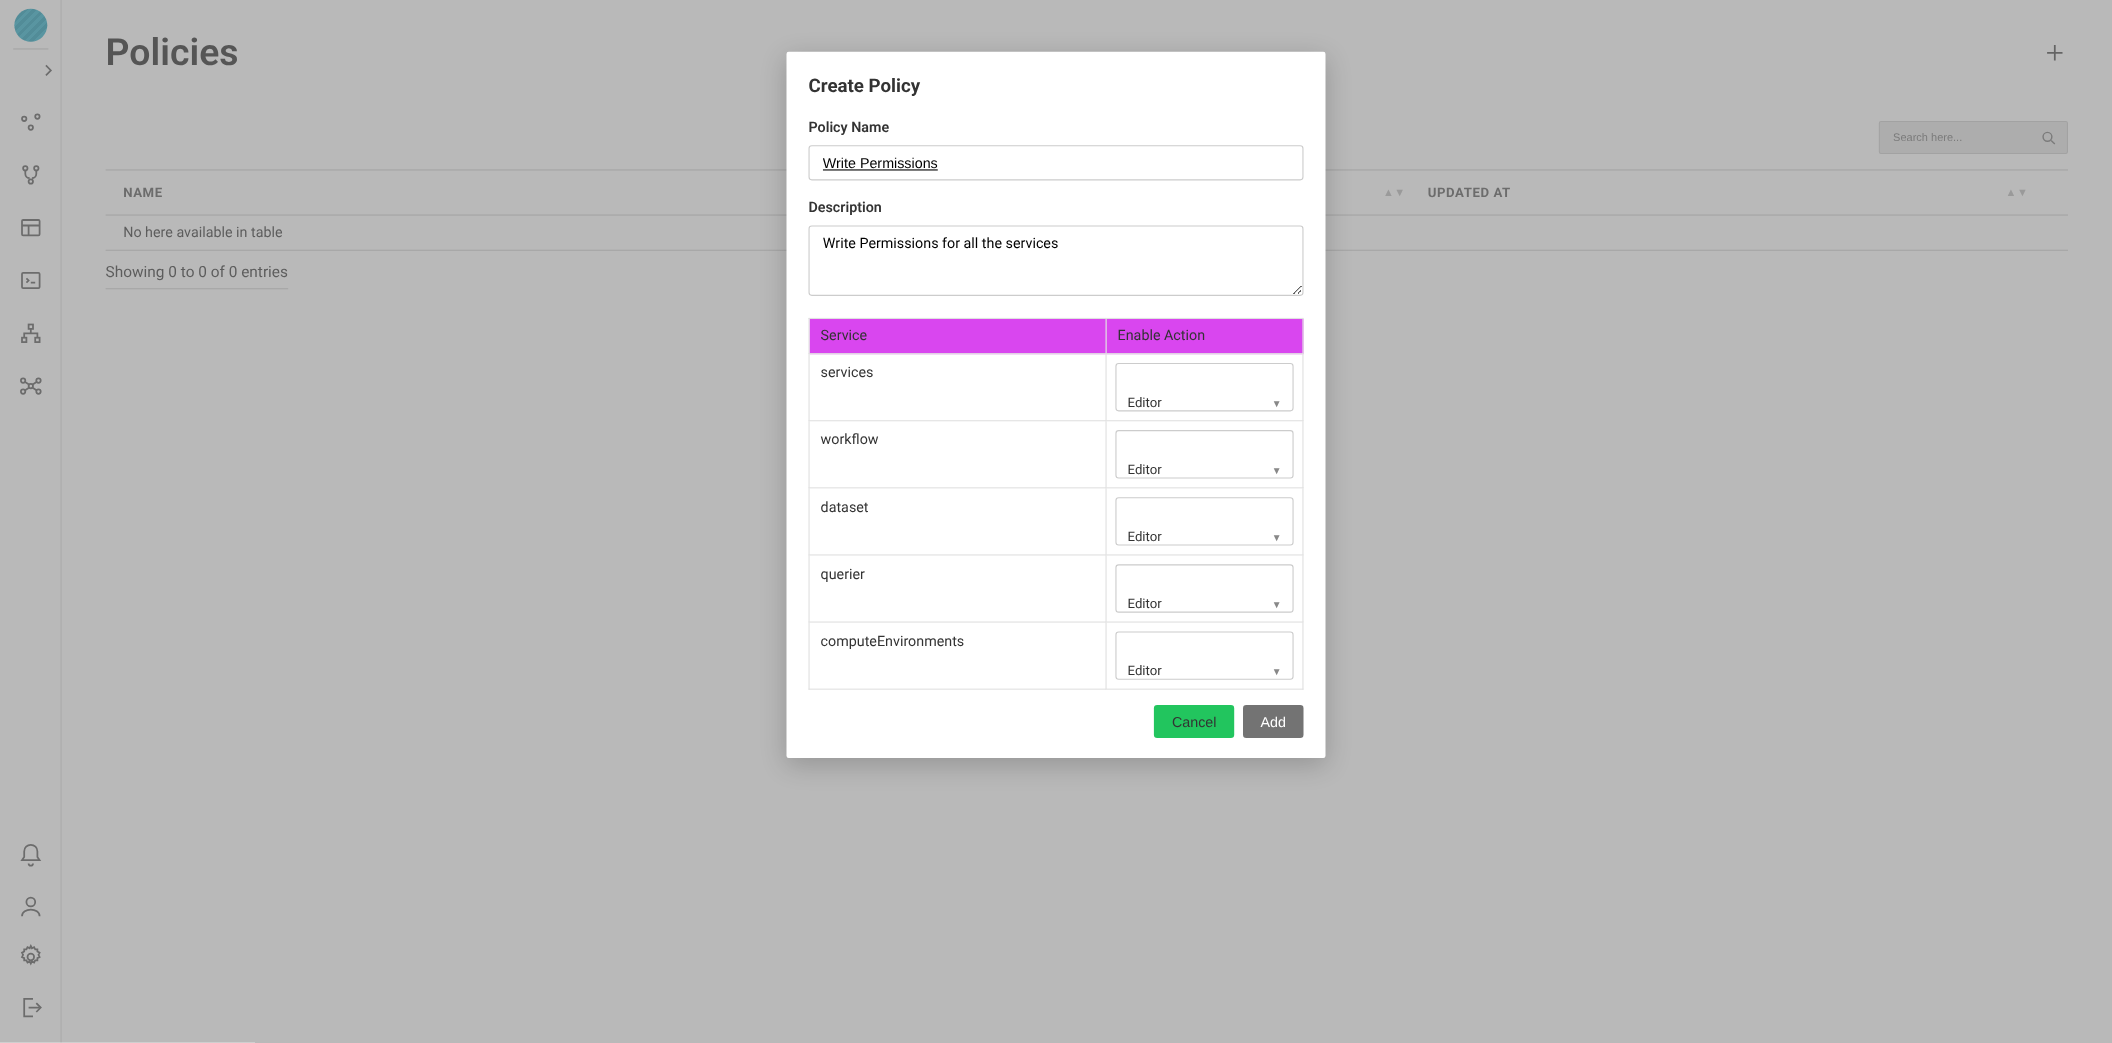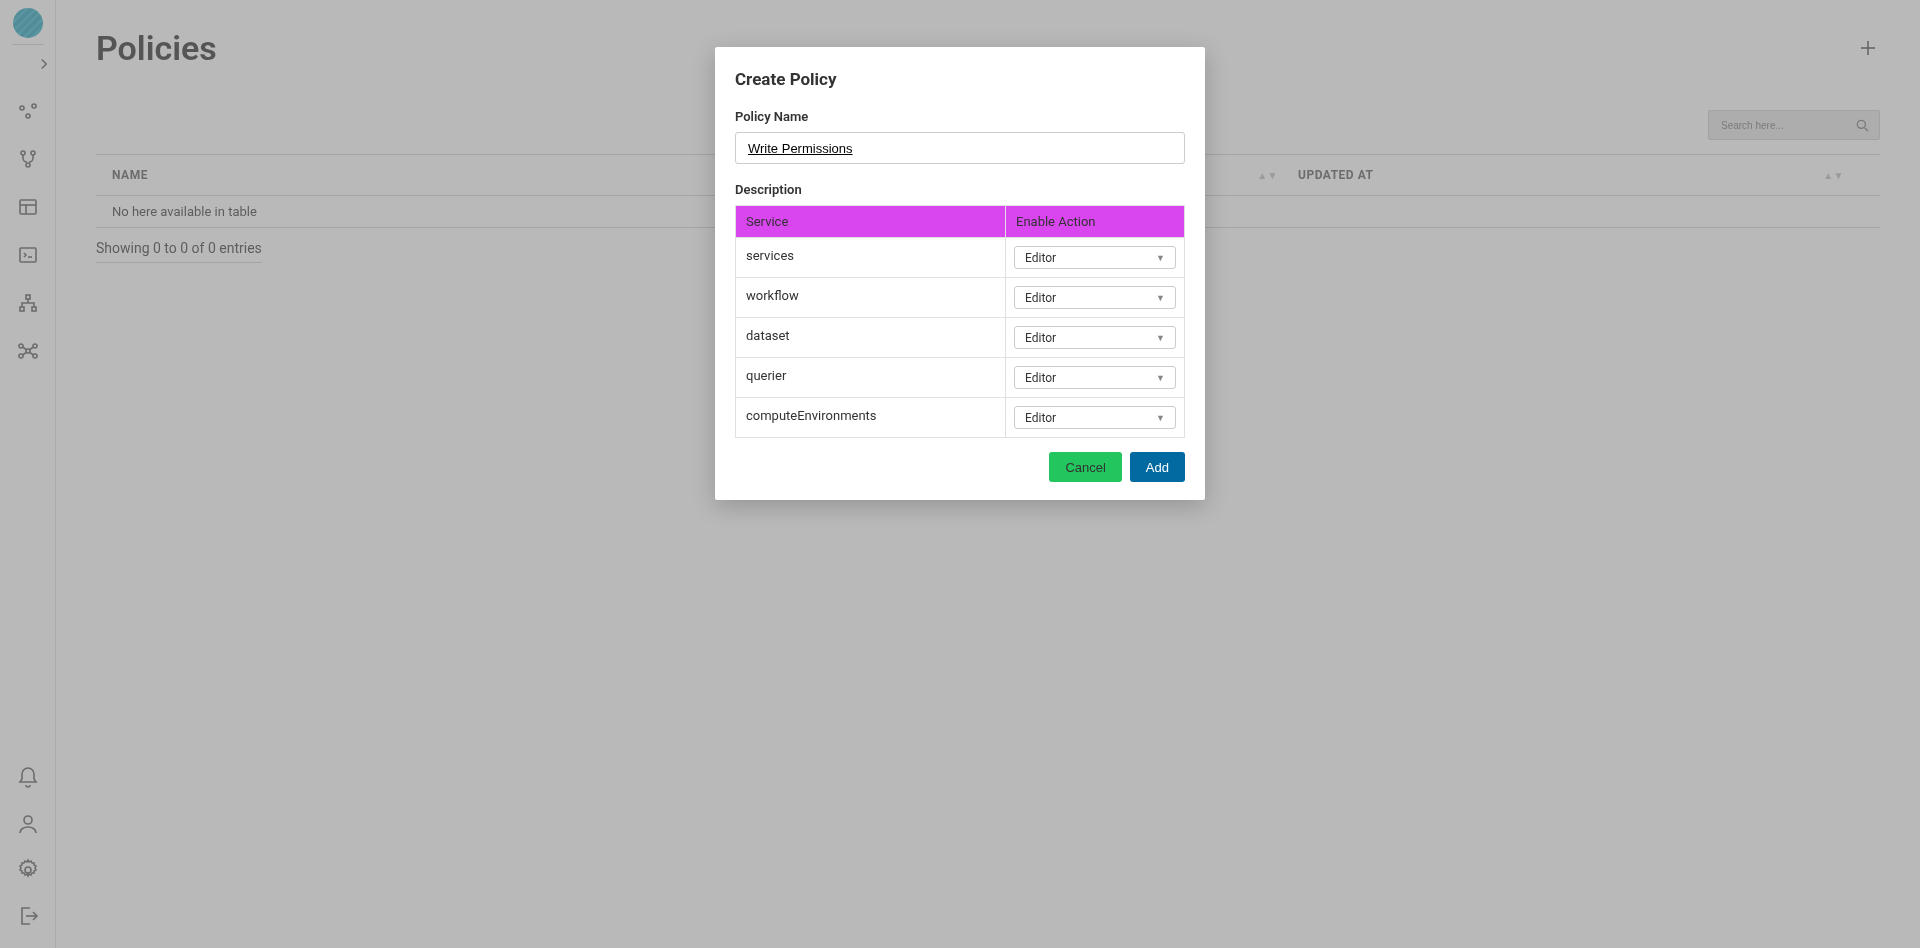--- a/index.html
+++ b/index.html
@@ -93,27 +93,27 @@
 .modal h2 { font-size: 17px; font-weight:700; margin-bottom: 20px;}
 .form-label { font-size:13px; font-weight:600; color:#333; margin-bottom:8px; display:block;}
 .text-input { width:100%; height:32px; border:1px solid #ccc; border-radius:3px; padding: 0 12px; font-size:13px; margin-bottom: 18px; text-decoration: underline;}
 .textarea { width:100%; height:64px; border:1px solid #ccc; border-radius:3px; padding: 8px 12px; font-size:13px; margin-bottom:16px; resize: vertical; font-family:inherit;}
 
 .svc-table { width:100%; border:1px solid #e0e0e0; border-collapse: collapse; }
 .svc-table th, .svc-table td { border:1px solid #e0e0e0; padding: 0; font-size:13px; text-align:left; vertical-align: middle;}
 .svc-table th { background:#d946ef; font-weight:400; height:32px; padding: 0 10px;}
 .svc-table td.svc-name { padding: 10px 10px; vertical-align: top; color:#333; width:270px;}
 .svc-table td.svc-action { padding: 8px 8px;}
-.dropdown { width:100%; height:23px; border:1px solid #ccc; border-radius:3px; background:#fff; display:flex; align-items:center; justify-content:space-between; padding:0 10px; font-size:12px; cursor:pointer;}
+.dropdown { width:100%; height:44px; border:1px solid #ccc; border-radius:3px; background:#fff; display:flex; align-items:flex-end; justify-content:space-between; padding:0 10px; font-size:12px; cursor:pointer;}
 .caret { font-size:9px; color:#888;}
 
 .modal-actions { display:flex; justify-content:flex-end; gap:8px; margin-top: 14px;}
 .btn { height:30px; padding: 0 16px; border-radius:3px; font-size:13px; font-weight:500; cursor:pointer; border:none;}
 .btn-cancel { background:#22c55e; color:#333;}
-.btn-add { background:#0369a1; color:#fff;}
+.btn-add { background:#737373; color:#fff;}
 
 svg { width:100%; height:100%; }
 </style>
 </head>
 <body>
 
 <div class="sidebar">
   <div class="logo"></div>
   <div class="logo-underline"></div>
   <div class="expand">
@@ -240,20 +240,21 @@
 
 <div class="overlay"></div>
 
 <div class="modal">
   <h2>Create Policy</h2>
 
   <label class="form-label">Policy Name</label>
   <input class="text-input" value="Write Permissions" style="">
 
   <label class="form-label">Description</label>
+  <textarea class="textarea" style="">Write Permissions for all the services</textarea>
 
   <table class="svc-table">
     <thead>
       <tr>
         <th>Service</th>
         <th>Enable Action</th>
       </tr>
     </thead>
     <tbody id="svc-rows">
         <tr>

